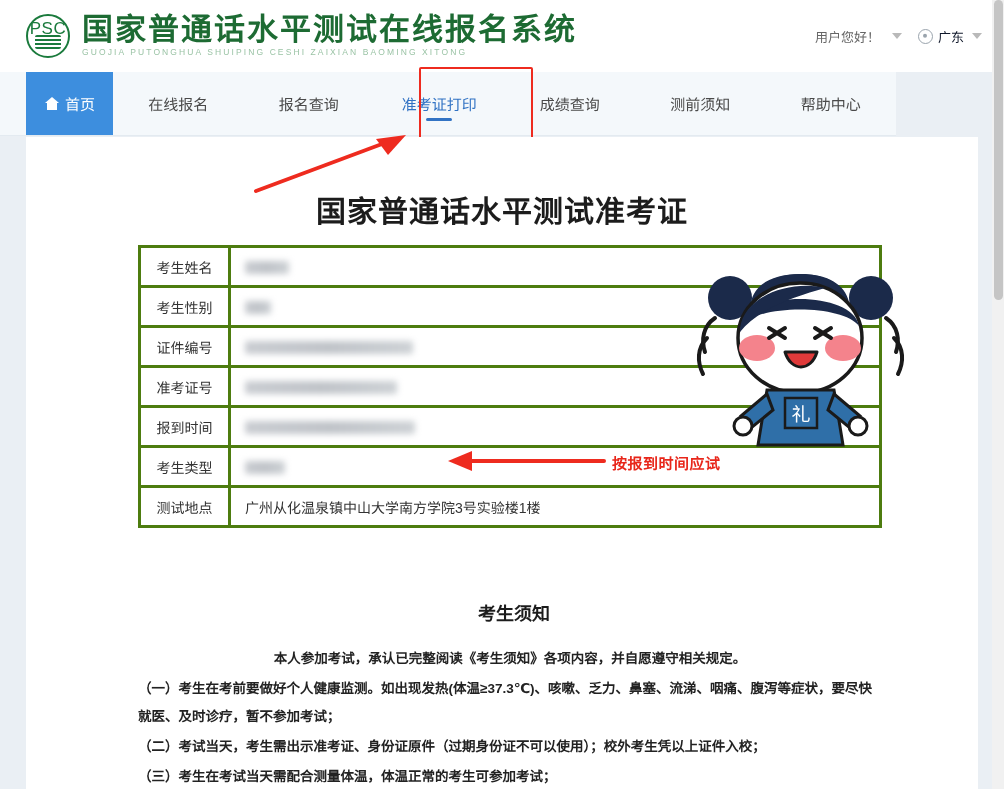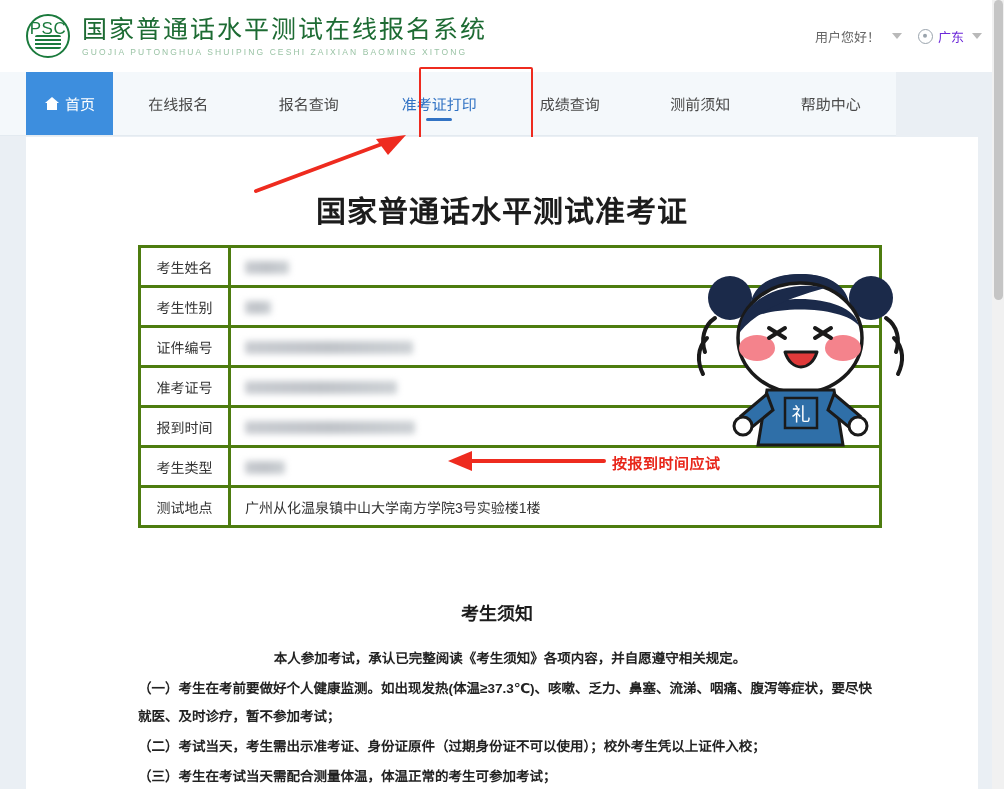--- a/index.html
+++ b/index.html
@@ -49,21 +49,21 @@
     background: repeating-linear-gradient(
       to bottom,
       #1a7a3c 0px, #1a7a3c 2px,
       #ffffff 2px, #ffffff 4px
     );
     border-radius: 2px;
   }
   .title-block { margin-left: 12px; }
   .site-title {
     font-family: "Liberation Serif", "DejaVu Serif", serif;
-    font-size: 25px; font-weight: normal;
+    font-size: 31px; font-weight: bold;
     color: #1d6b33;
     letter-spacing: 2px;
     line-height: 28px;
     white-space: nowrap;
   }
   .site-subtitle {
     font-size: 8.5px;
     color: #9ac3a5;
     letter-spacing: 2.1px;
     margin-top: 3px;
@@ -78,21 +78,21 @@
   .user-greet { margin-right: 6px; }
   .caret-down {
     width: 0; height: 0;
     border-left: 5px solid transparent;
     border-right: 5px solid transparent;
     border-top: 6px solid #b9b9b9;
     margin: 0 16px 0 6px;
   }
   .region {
     display: flex; align-items: center;
-    color: #6d28d9;
+    color: #0f172a;
   }
   .pin-icon {
     width: 15px; height: 15px;
     border: 1.4px solid #9aa4ad;
     border-radius: 50%;
     position: relative;
     margin-right: 5px;
   }
   .pin-icon::after {
     content: ""; position: absolute;
@@ -363,21 +363,21 @@
           <td class="label">考生类型</td>
           <td><span class="blur w6"></span></td>
         </tr>
         <tr>
           <td class="label">测试地点</td>
           <td>广州从化温泉镇中山大学南方学院3号实验楼1楼</td>
         </tr>
       </tbody>
     </table>
 
-    <div class="notice-title" style="position:absolute; left:99px; top:462px; width:744px; margin:0;">考生须知</div>
+    <div class="notice-title" style="position:absolute; left:116px; top:462px; width:744px; margin:0;">考生须知</div>
 
     <div class="notice-body">
       <p style="text-align:center">本人参加考试，承认已完整阅读《考生须知》各项内容，并自愿遵守相关规定。</p>
       <p>（一）考生在考前要做好个人健康监测。如出现发热(体温≥37.3℃)、咳嗽、乏力、鼻塞、流涕、咽痛、腹泻等症状，要尽快就医、及时诊疗，暂不参加考试；</p>
       <p>（二）考试当天，考生需出示准考证、身份证原件（过期身份证不可以使用）；校外考生凭以上证件入校；</p>
       <p>（三）考生在考试当天需配合测量体温，体温正常的考生可参加考试；</p>
     </div>
   </div>
 
   <svg class="mascot" viewBox="0 0 215 215">

